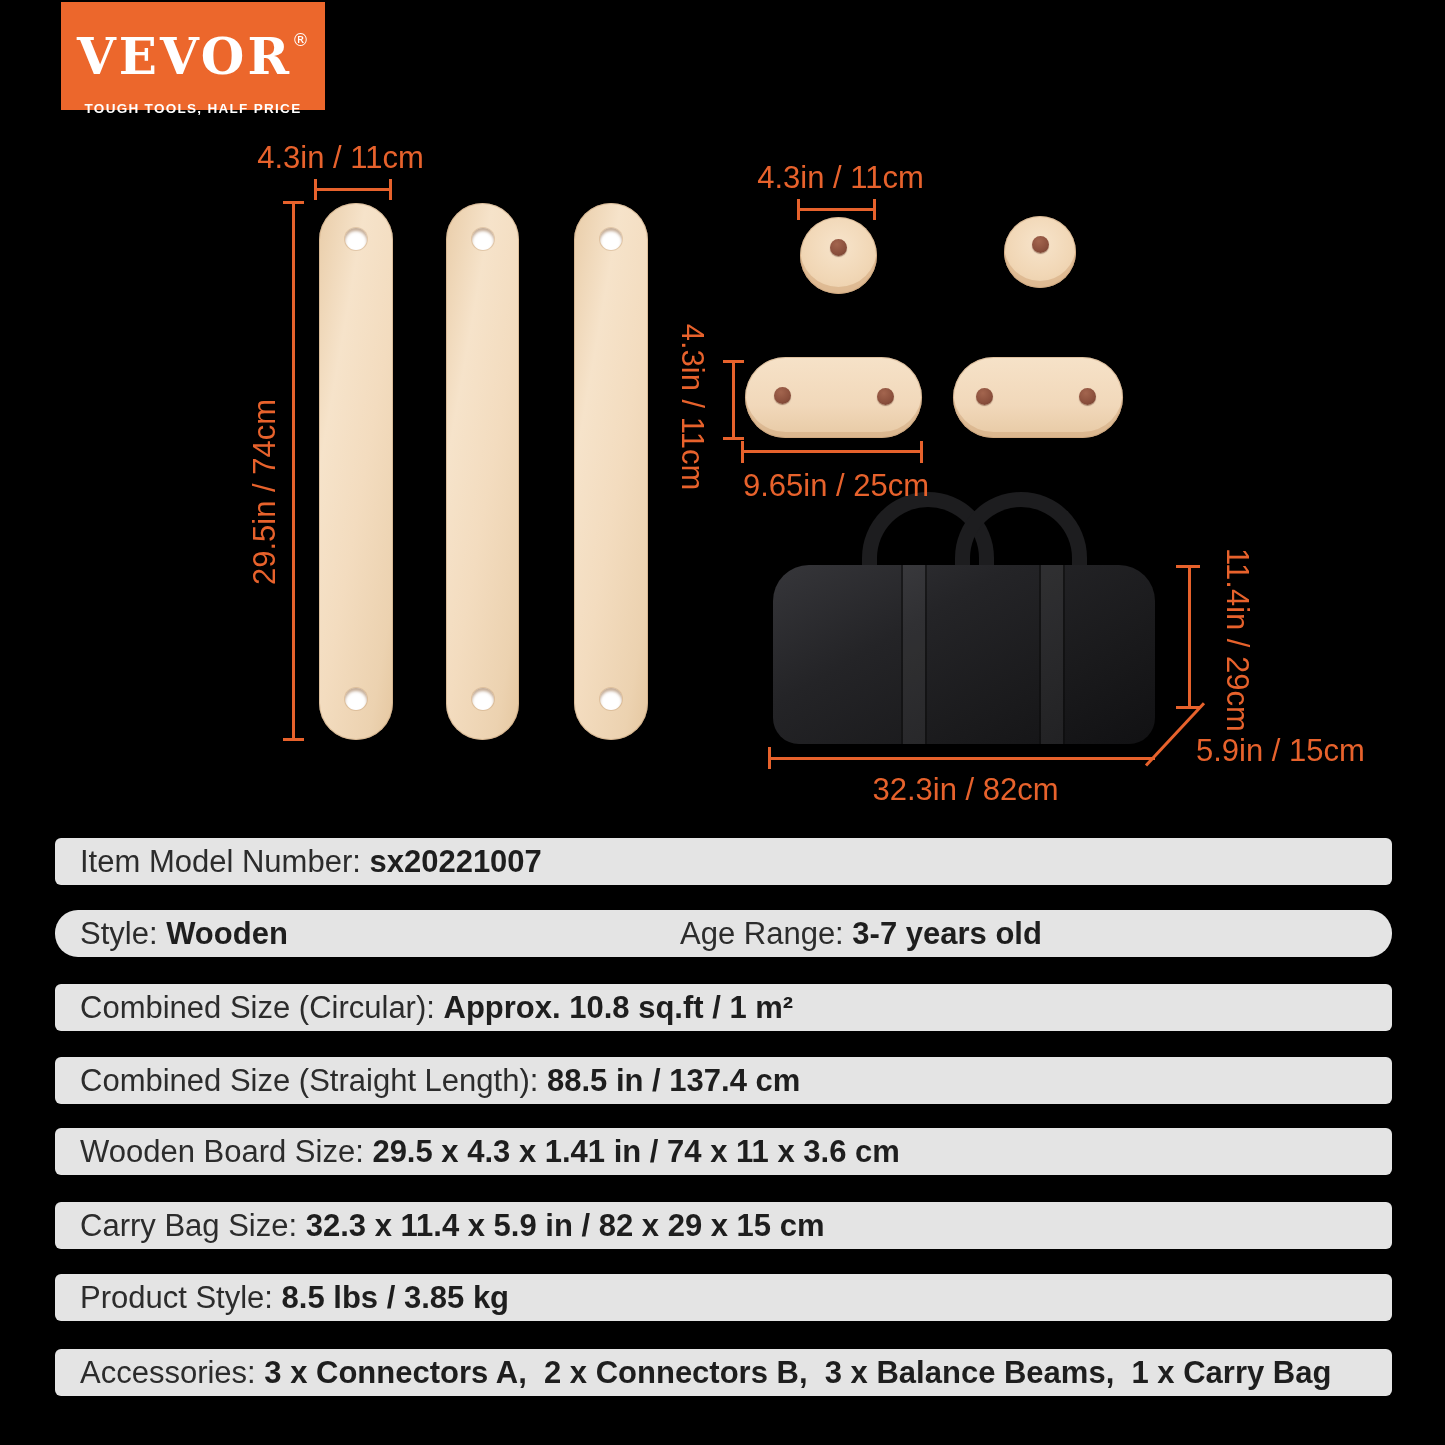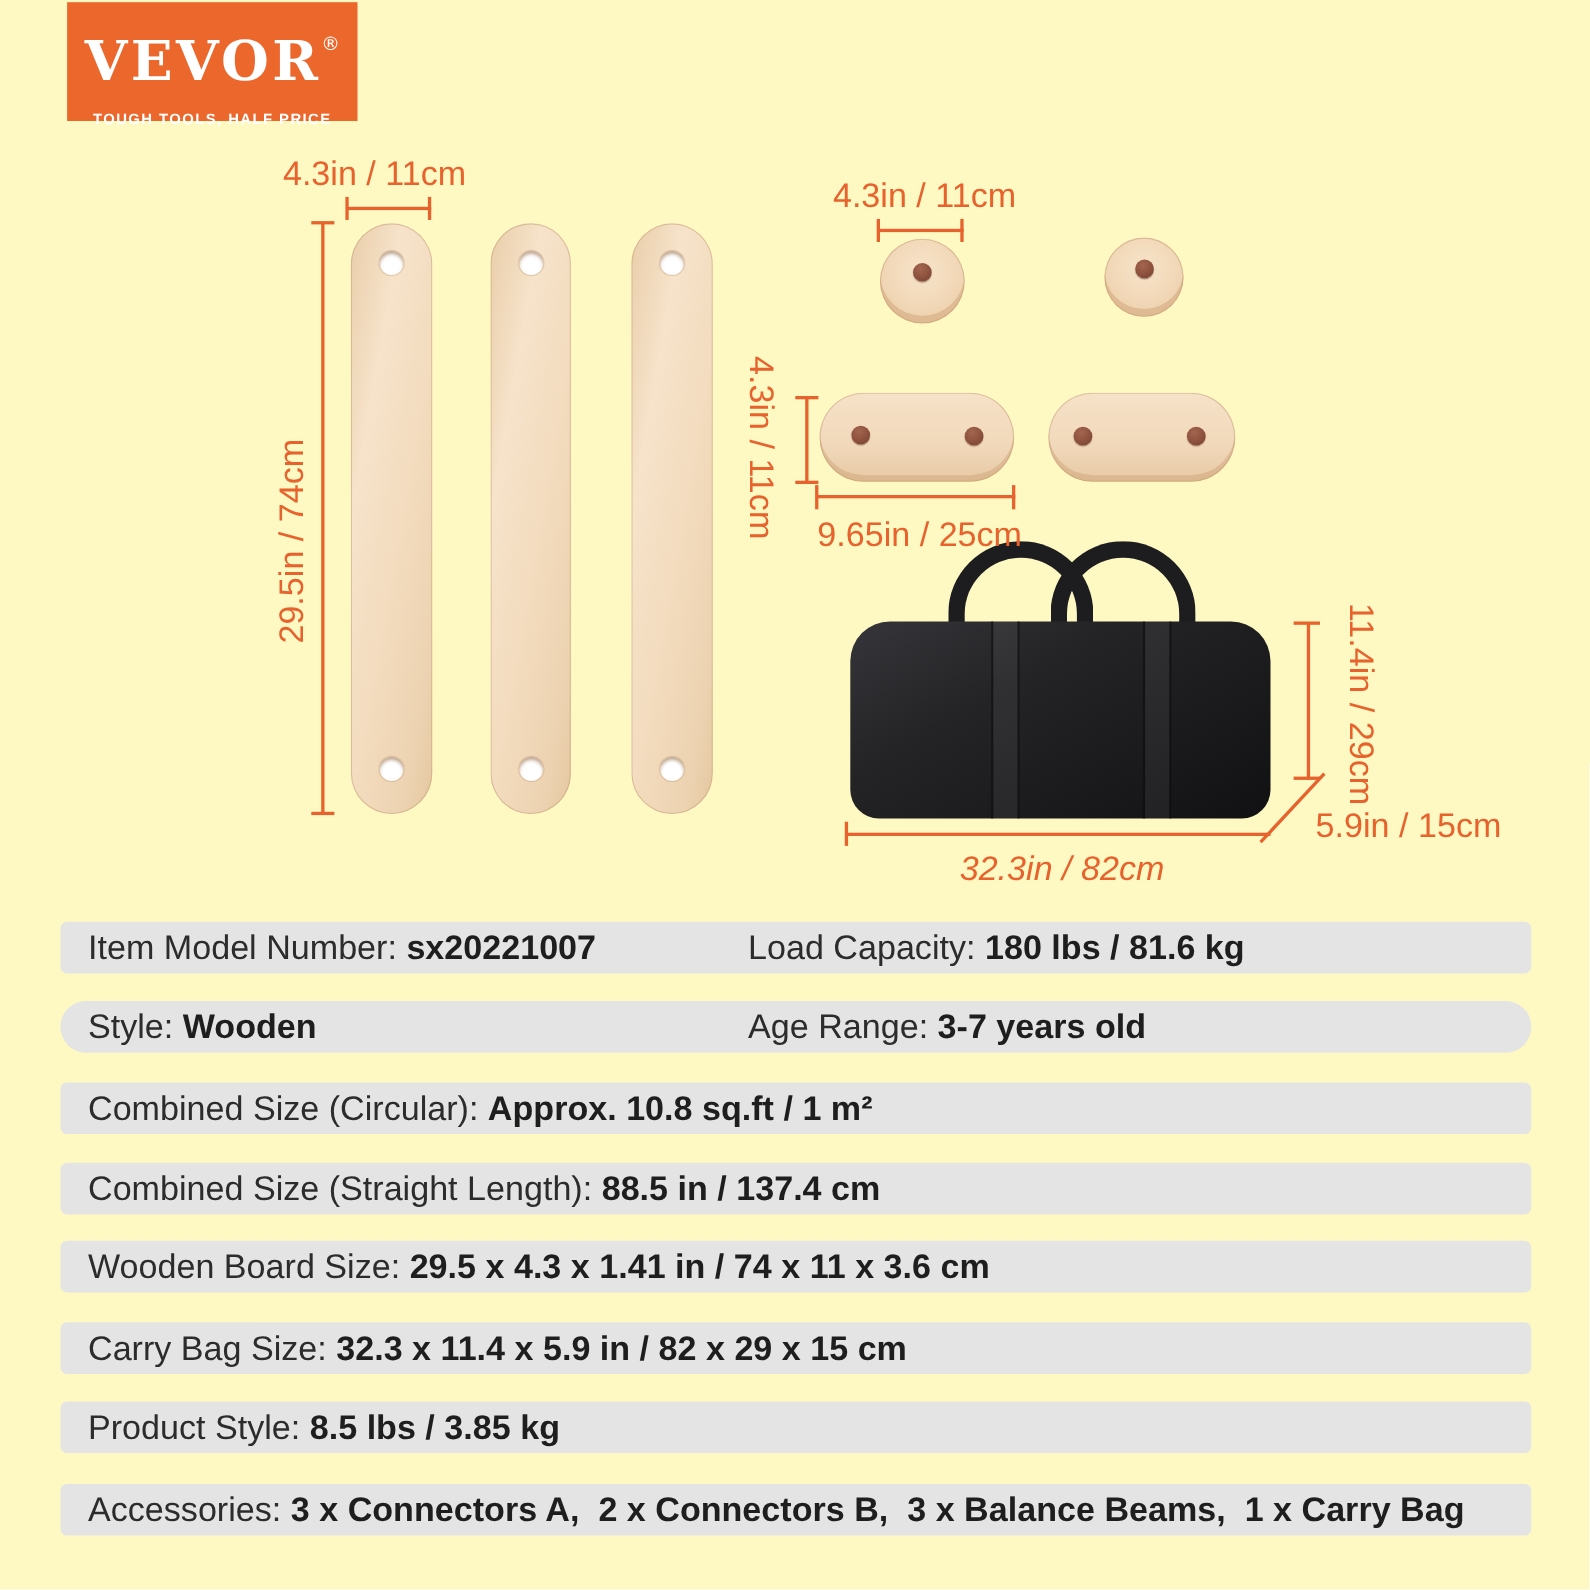--- a/index.html
+++ b/index.html
@@ -1,18 +1,18 @@
 <!DOCTYPE html>
 <html><head>
 <meta charset="utf-8">
 <style>
   * { margin:0; padding:0; box-sizing:border-box; }
   html,body { background:#ffffff; }
   .canvas {
-    position:relative; width:1445px; height:1445px; background:#fef9c3;
+    position:relative; width:1445px; height:1445px; background:#000000;
     font-family:"Liberation Sans", sans-serif; overflow:hidden;
   }
 
   
   .logo {
     position:absolute; left:61px; top:2px; width:264px; height:108px;
     background:#EC672C; color:#fff; text-align:center;
   }
   .logo-brand-row { position:relative; margin-top:10px; line-height:56px; }
   .logo-brand {
@@ -167,25 +167,24 @@
   <div class="dim-line" style="left:1188px;top:566px;width:3px;height:143px;"></div>
   <div class="dim-line" style="left:1176px;top:565px;width:24px;height:3px;"></div>
   <div class="dim-line" style="left:1176px;top:706px;width:24px;height:3px;"></div>
   <div class="dim-text rot-cw" style="left:1127px;top:623px;width:220px;">11.4in / 29cm</div>
 
   <div class="dim-line" style="left:1146px;top:764px;width:85px;height:3px;transform:rotate(-47deg);transform-origin:left center;"></div>
   <div class="dim-text" style="left:1196px;top:734px;width:180px;text-align:left;">5.9in / 15cm</div>
 
   <div class="dim-line" style="left:769px;top:757px;width:386px;height:3px;"></div>
   <div class="dim-line" style="left:768px;top:747px;width:3px;height:22px;"></div>
-  <div class="dim-text" style="left:863px;top:773px;width:205px;font-style:italic;">32.3in / 82cm</div>
+  <div class="dim-text" style="left:863px;top:773px;width:205px;">32.3in / 82cm</div>
 
   <div class="spec-row" style="top:838px;">
     <div class="spec-cell cell-1"><span class="lbl">Item Model Number: </span><span class="val">sx20221007</span></div>
-    <div class="spec-cell cell-2"><span class="lbl">Load Capacity: </span><span class="val">180 lbs / 81.6 kg</span></div>
   </div>
 
   <div class="spec-row" style="top:910px;border-radius:23px;">
     <div class="spec-cell cell-1"><span class="lbl">Style: </span><span class="val">Wooden</span></div>
     <div class="spec-cell cell-2"><span class="lbl">Age Range: </span><span class="val">3-7 years old</span></div>
   </div>
 
   <div class="spec-row" style="top:984px;">
     <div class="spec-cell cell-1"><span class="lbl">Combined Size (Circular): </span><span class="val">Approx. 10.8 sq.ft / 1 m²</span></div>
   </div>

